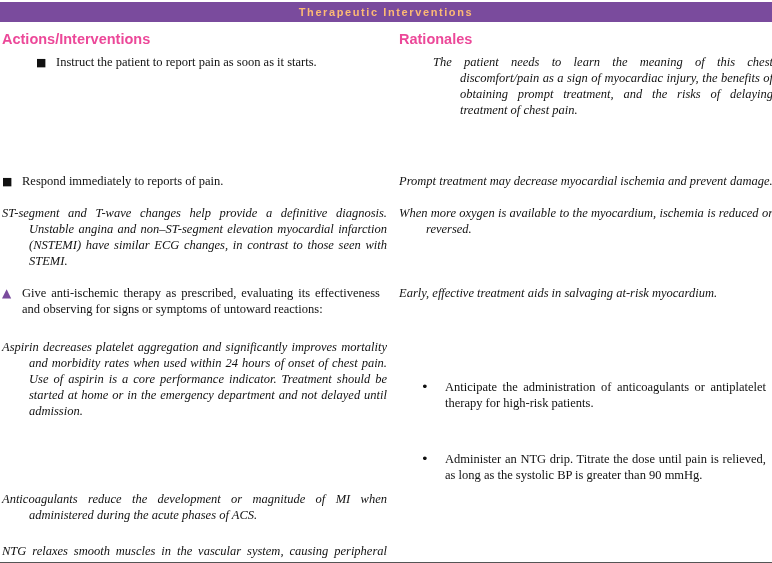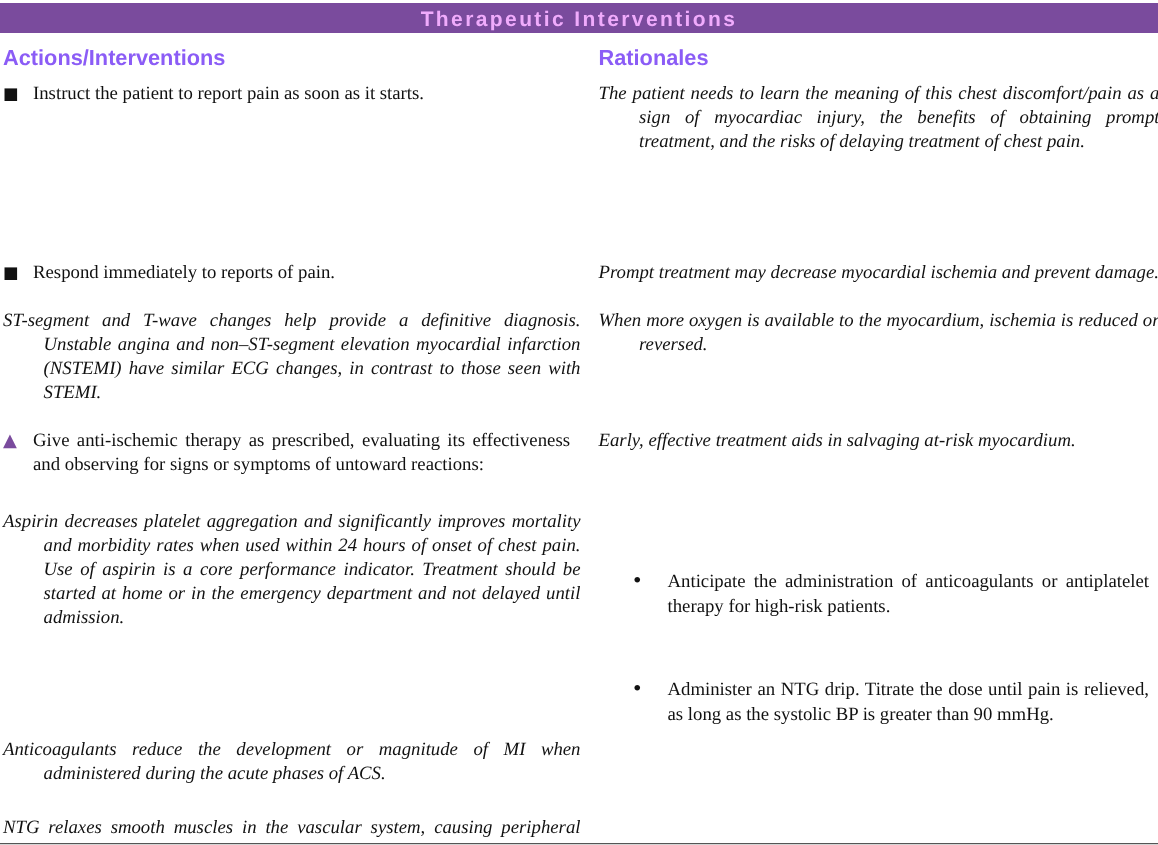--- a/index.html
+++ b/index.html
@@ -12,39 +12,39 @@
     font-family: "Liberation Serif", serif;
     color: #111111;
     border-bottom: 1px solid #555;
     box-sizing: border-box;
   }
   .title-bar {
     margin-top: 2px;
     height: 20px;
     line-height: 20px;
     background: #7a4b9d;
-    color: #f0abfc;
+    color: #fdba74;
     text-align: center;
     font-family: "Liberation Sans", sans-serif;
     font-weight: bold;
-    font-size: 14px;
+    font-size: 11px;
     letter-spacing: 1.6px;
   }
   .table {
     display: grid;
     grid-template-columns: 386px 375px;
     column-gap: 11px;
     padding: 0 0 0 2px;
     box-sizing: border-box;
   }
   .col-header {
     font-family: "Liberation Sans", sans-serif;
     font-weight: bold;
     font-size: 14.5px;
-    color: #8b5cf6;
+    color: #ec4899;
     padding-top: 9px;
     padding-bottom: 7px;
   }
   .cell {
     font-size: 12.5px;
     line-height: 16px;
     box-sizing: border-box;
   }
   .action-cell { padding-right: 8px; }
   .rationale-cell { padding-right: 1px; }
@@ -65,21 +65,21 @@
   .bullet.square { width: 20px; font-size: 11px; color: #111111; }
   .bullet.triangle { width: 20px; font-size: 12px; color: #7a4b9d; }
   .bullet.dot { width: 24px; font-size: 13px; color: #111111; }
   .rationale-para {
     padding-left: 27px;
     text-indent: -27px;
     text-align: justify;
     font-style: italic;
   }
   
-  .r1 { min-height: 75px; }
+  .r1 { min-height: 75px; margin-left: 34px; }
   .r2 { min-height: 32px; margin-top: 44px; }
   .r3 { min-height: 80px; }
   .r4 { min-height: 31px; }
   .r5 { min-height: 54px; }
   .r6 { min-height: 112px; }
   .r7 { min-height: 33px; margin-top: 40px; }
   .r8 { min-height: 92px; }
 </style>
 </head>
 <body>

